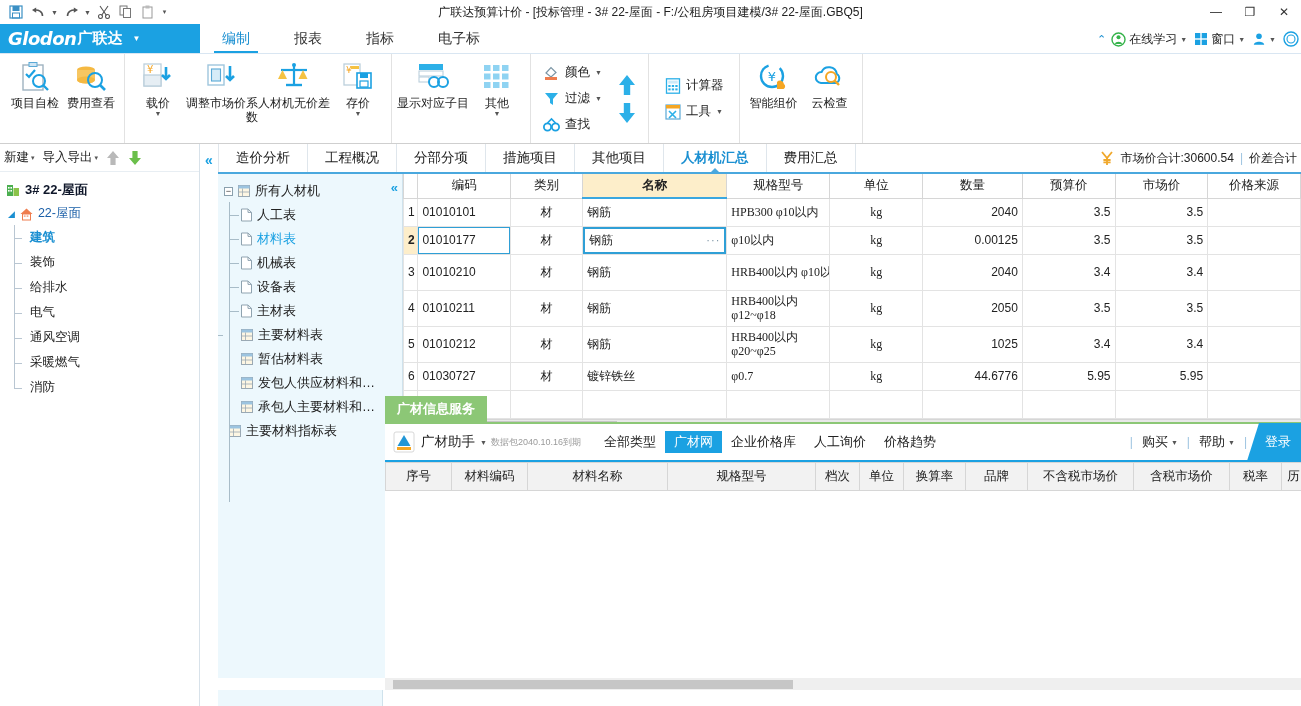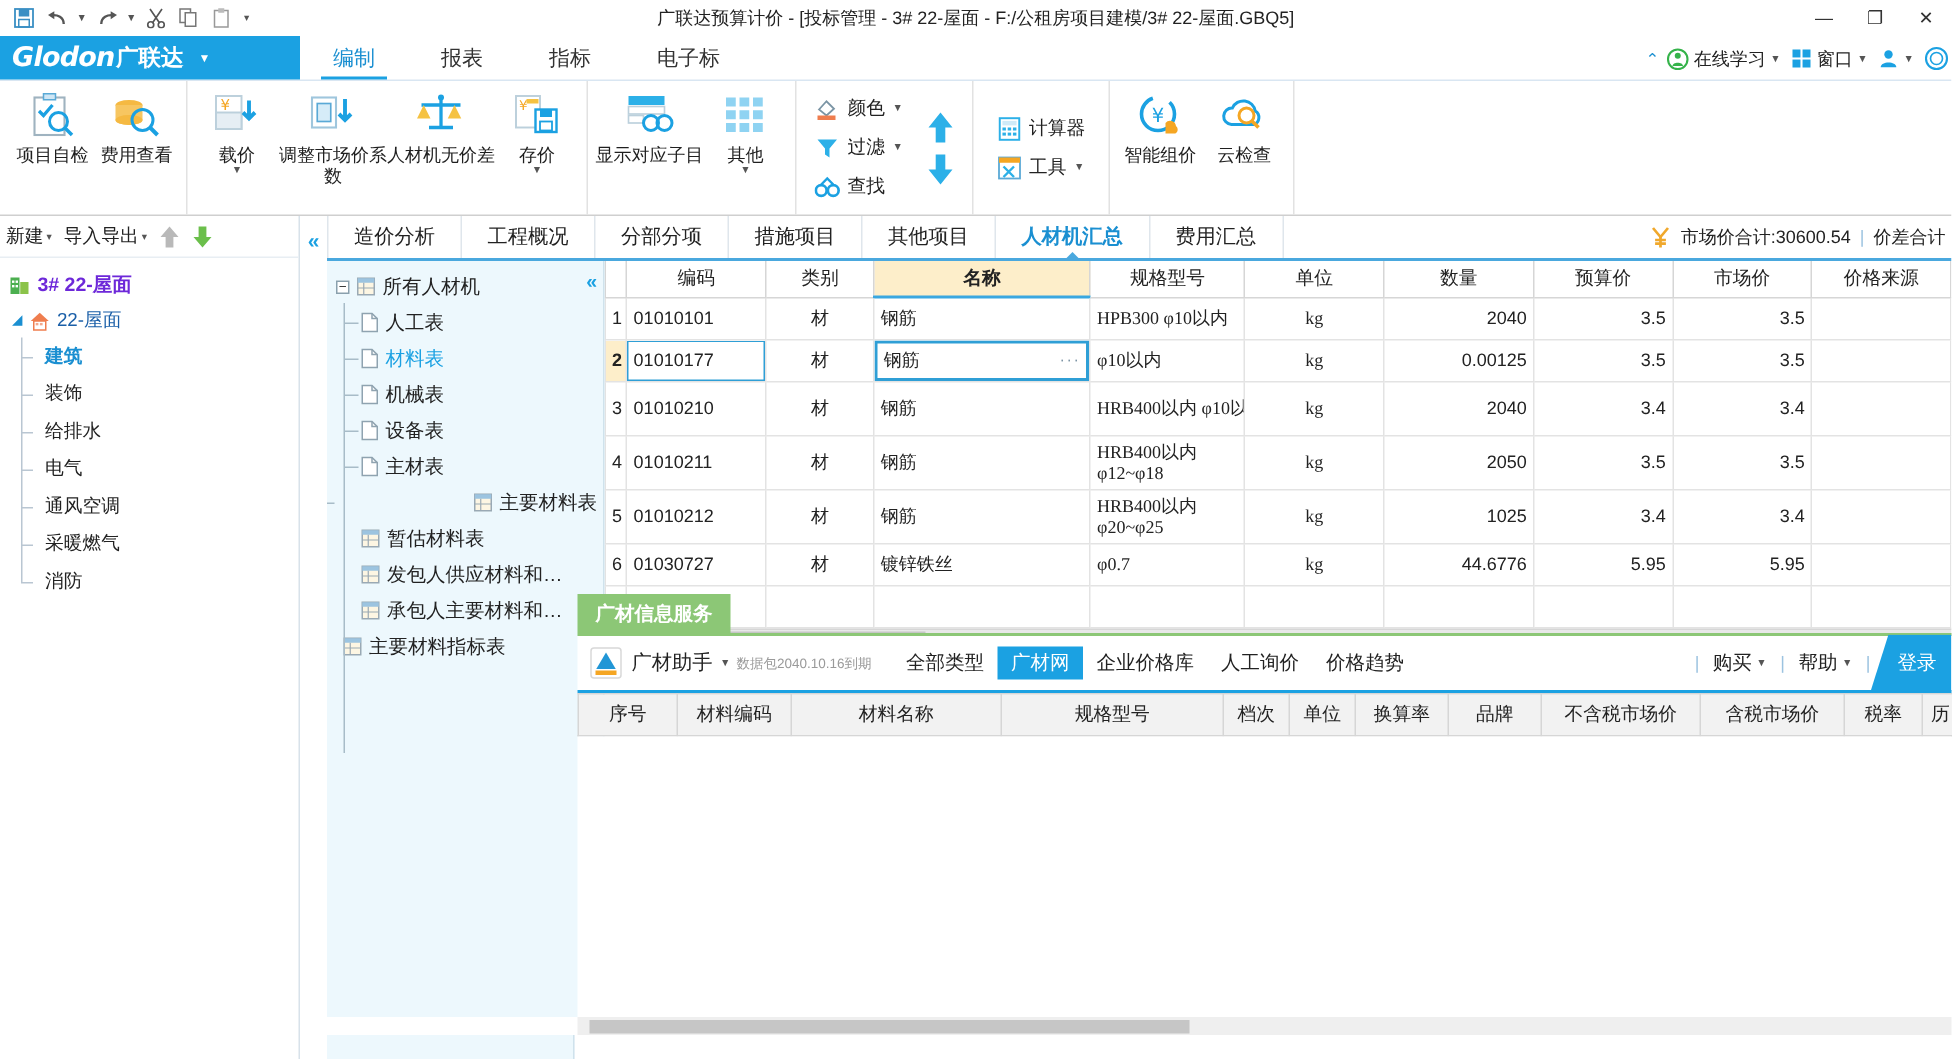--- a/index.html
+++ b/index.html
@@ -68,21 +68,21 @@
     border-right:1px solid #e2e2e2; }
   .rbtn{
     width:56px; display:flex; flex-direction:column; align-items:center;
     justify-content:flex-start; padding-top:6px; cursor:pointer;
     font-size:12px; color:#1f1f1f; text-align:center; line-height:14px;
   }
   .rbtn.w70{ width:72px; }
   .rico{ width:38px; height:34px; display:flex; align-items:center;
     justify-content:center; margin-bottom:2px;}
   .rlabel{ white-space:nowrap; }
-  .rlabel.two{ white-space:normal; }
+  .rlabel.two{ white-space:normal;text-align:right; }
   .rcaret{ font-size:7px; color:#555; line-height:8px; }
   .rstack{ display:flex; flex-direction:column; justify-content:center;
     padding:4px 2px; }
   .rsitem{ display:flex; align-items:center; gap:5px; padding:2px 6px;
     cursor:pointer; font-size:12.5px; height:26px;}
   .arrowcol{ display:flex; flex-direction:column; justify-content:center;
     align-items:center; gap:6px; padding:0 8px; }
   .arrow-up, .arrow-dn{ cursor:pointer; }
 
   
@@ -90,21 +90,21 @@
 
   
   .leftnav{ width:200px; border-right:1px solid #d8e2ea; background:#fff;
     display:flex; flex-direction:column;}
   .ln-toolbar{ height:28px; display:flex; align-items:center; gap:4px;
     padding-left:2px; font-size:12.5px; border-bottom:1px solid #e8eef3;}
   .ln-tb-item{ display:flex; align-items:center; gap:2px; cursor:pointer;
     padding:2px 2px;}
   .ln-tree{ padding-top:6px; font-size:12.5px; flex:1; overflow:hidden;}
   .ln-root{ display:flex; align-items:center; gap:5px; font-weight:bold;
-    color:#6d28d9; padding:3px 4px 3px 6px; font-size:13px;}
+    color:#0f172a; padding:3px 4px 3px 6px; font-size:13px;}
   .ln-sub{ display:flex; align-items:center; gap:4px; color:#1a5fa8;
     padding:3px 4px 3px 8px; }
   .ln-leaf{ display:flex; align-items:center; padding:4px 4px 4px 30px;
     color:#222; cursor:pointer; position:relative;}
   .ln-leaf.sel{ color:#1a8fd1; font-weight:bold; }
   .ln-leaf::before{ content:""; position:absolute; left:14px; top:50%;
     width:8px; height:1px; background:#b9c6d2;}
   .ln-leafgroup{ position:relative; }
   .ln-leafgroup::before{ content:""; position:absolute; left:14px; top:0;
     bottom:12px; width:1px; background:#b9c6d2;}
@@ -671,21 +671,21 @@
             </svg>
           <span>设备表</span>
         </div>
         <div class="tp-row tp-indent2">
           <svg width="13" height="14" viewBox="0 0 13 14">
               <path d="M1.5 1 H8 L11.5 4.4 V13 H1.5 Z" fill="#fff" stroke="#8fa3b0" stroke-width="1"></path>
               <path d="M8 1 V4.4 H11.5" fill="none" stroke="#8fa3b0" stroke-width="1"></path>
             </svg>
           <span>主材表</span>
         </div>
-        <div class="tp-row tp-indent1b" style="padding-left:22px;justify-content:flex-end;">
+        <div class="tp-row tp-indent1b" style="padding-left:22px;">
           <svg width="14" height="14" viewBox="0 0 14 14">
               <rect x="1.5" y="1.5" width="11" height="11" fill="#fdf6e3" stroke="#9aa9b4" stroke-width="1"></rect>
               <rect x="1.5" y="1.5" width="11" height="3" fill="#9cc4e0"></rect>
               <path d="M5.5 4.5 V12.5 M1.5 8 H12.5" stroke="#9aa9b4" stroke-width="0.8"></path>
             </svg>
           <span>主要材料表</span>
         </div>
         <div class="tp-row" style="padding-left:22px;">
           <svg width="14" height="14" viewBox="0 0 14 14">
               <rect x="1.5" y="1.5" width="11" height="11" fill="#fdf6e3" stroke="#9aa9b4" stroke-width="1"></rect>

